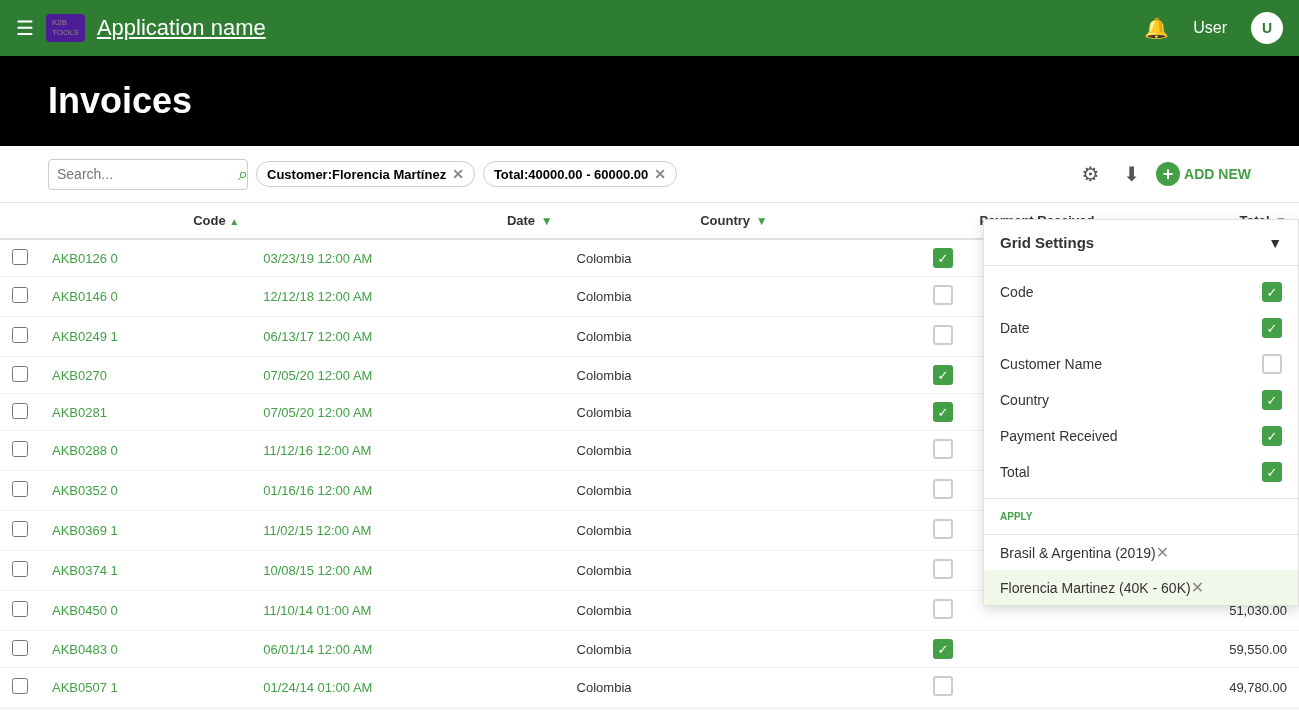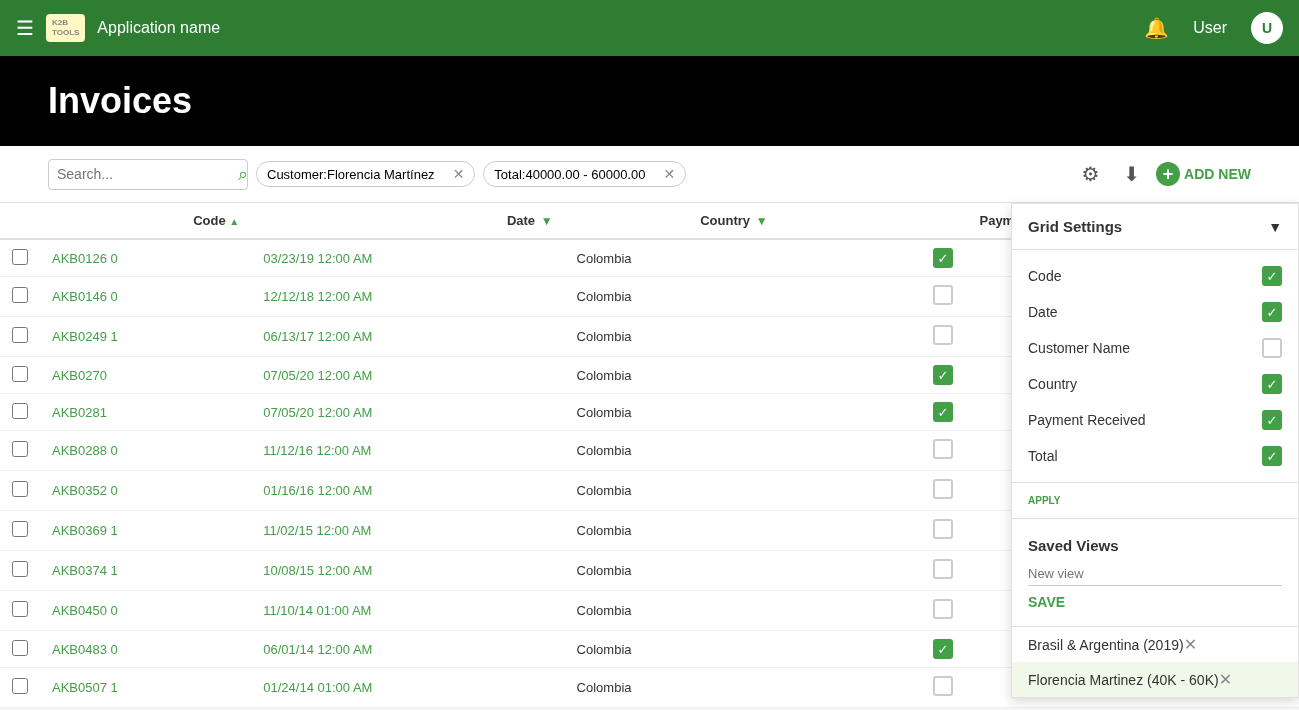--- a/index.html
+++ b/index.html
@@ -10,30 +10,30 @@
     .topbar {
       background: #2e7d32;
       height: 56px;
       display: flex;
       align-items: center;
       padding: 0 16px;
       gap: 12px;
     }
     .topbar-menu-icon { color: white; font-size: 20px; cursor: pointer; }
     .topbar-logo {
-      background: #fef9c3;
+      background: #4c1d95;
       color: #2e7d32;
-      font-weight: bold;
+      font-weight: normal;
       font-size: 12px;
       border-radius: 4px;
       padding: 4px 6px;
       line-height: 1.2;
     }
     .topbar-logo span { display: block; font-size: 8px; color: #888; }
-    .topbar-title { color: white; font-size: 16px; flex: 1; }
+    .topbar-title { color: white; font-size: 22px; flex: 1; text-decoration: underline; }
     .topbar-bell { color: white; font-size: 20px; margin-right: 12px; cursor: pointer; }
     .topbar-user { display: flex; align-items: center; gap: 24px; color: white; }
     .topbar-avatar {
       width: 32px; height: 32px; border-radius: 50%;
       border: 2px solid white; display: flex; align-items: center;
       justify-content: center; font-weight: bold; color: #2e7d32;
       background: white; font-size: 14px;
     }
 
     
@@ -55,23 +55,23 @@
     .search-box {
       display: flex; align-items: center;
       border: 1px solid #ccc; border-radius: 4px;
       padding: 4px 8px; width: 200px;
       background: white;
     }
     .search-box input { border: none; outline: none; flex: 1; font-size: 14px; }
     .search-icon { color: #43a047; font-size: 18px; cursor: pointer; }
 
     .filter-chip {
-      display: flex; align-items: center; gap: 16px;
+      display: flex; align-items: center; gap: 4px;
       border: 1px solid #ccc; border-radius: 16px;
-      padding: 4px 10px; font-size: 13px; background: white;
+      padding: 4px 10px; font-size: 13px; background: white; font-weight: bold;
     }
     .filter-chip .close-btn { color: #888; cursor: pointer; font-size: 14px; margin-left: 2px; }
 
     .toolbar-spacer { flex: 1; }
     .toolbar-icon-btn {
       background: none; border: none; cursor: pointer;
       color: #555; font-size: 20px; padding: 4px 8px;
     }
     .toolbar-add-btn {
       display: flex; align-items: center; gap: 4px;
@@ -125,23 +125,23 @@
     .empty-check {
       width: 20px; height: 20px;
       border: 2px solid #ccc;
       border-radius: 3px;
       display: inline-flex; align-items: center; justify-content: center;
     }
 
     
     .grid-settings-panel {
       position: absolute;
-      top: 0;
+      top: 16px;
       right: 0;
-      width: 288px;
+      width: 316px;
       background: white;
       border: 1px solid #e0e0e0;
       box-shadow: 0 4px 12px rgba(0,0,0,0.15);
       z-index: 100;
     }
     .panel-header {
       display: flex; align-items: center; justify-content: space-between;
       padding: 14px 16px;
       border-bottom: 1px solid #e0e0e0;
       font-weight: bold; font-size: 15px; color: #333;
@@ -437,25 +437,20 @@
         <div class="panel-row">
       <span class="panel-row-label">Total</span>
       <div class="panel-checkbox-green">✓</div>
     </div>
       </div>
 
     <div style="padding: 4px 0 4px 0; border-bottom: 1px solid #e0e0e0;">
       <button class="apply-btn">APPLY</button>
     </div>
 
-    <div class="saved-views-section">
-      <div class="saved-views-title">Saved Views</div>
-      <input class="new-view-input" type="text" placeholder="New view" style="">
-      <button class="save-btn">SAVE</button>
-    </div>
 
     <div id="saved-views-list">
     <div class="saved-view-item">
       <span>Brasil &amp; Argentina (2019)</span>
       <span class="remove-btn">✕</span>
     </div>
         <div class="saved-view-item active">
       <span>Florencia Martinez (40K - 60K)</span>
       <span class="remove-btn">✕</span>
     </div>

